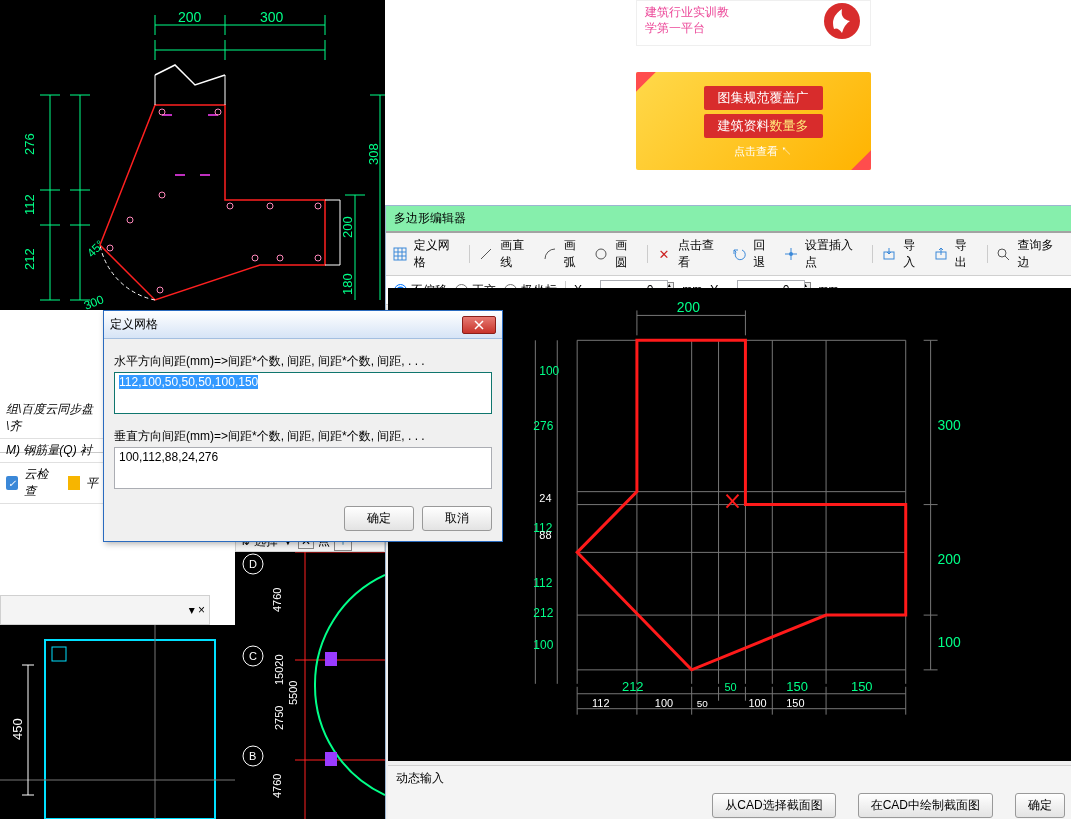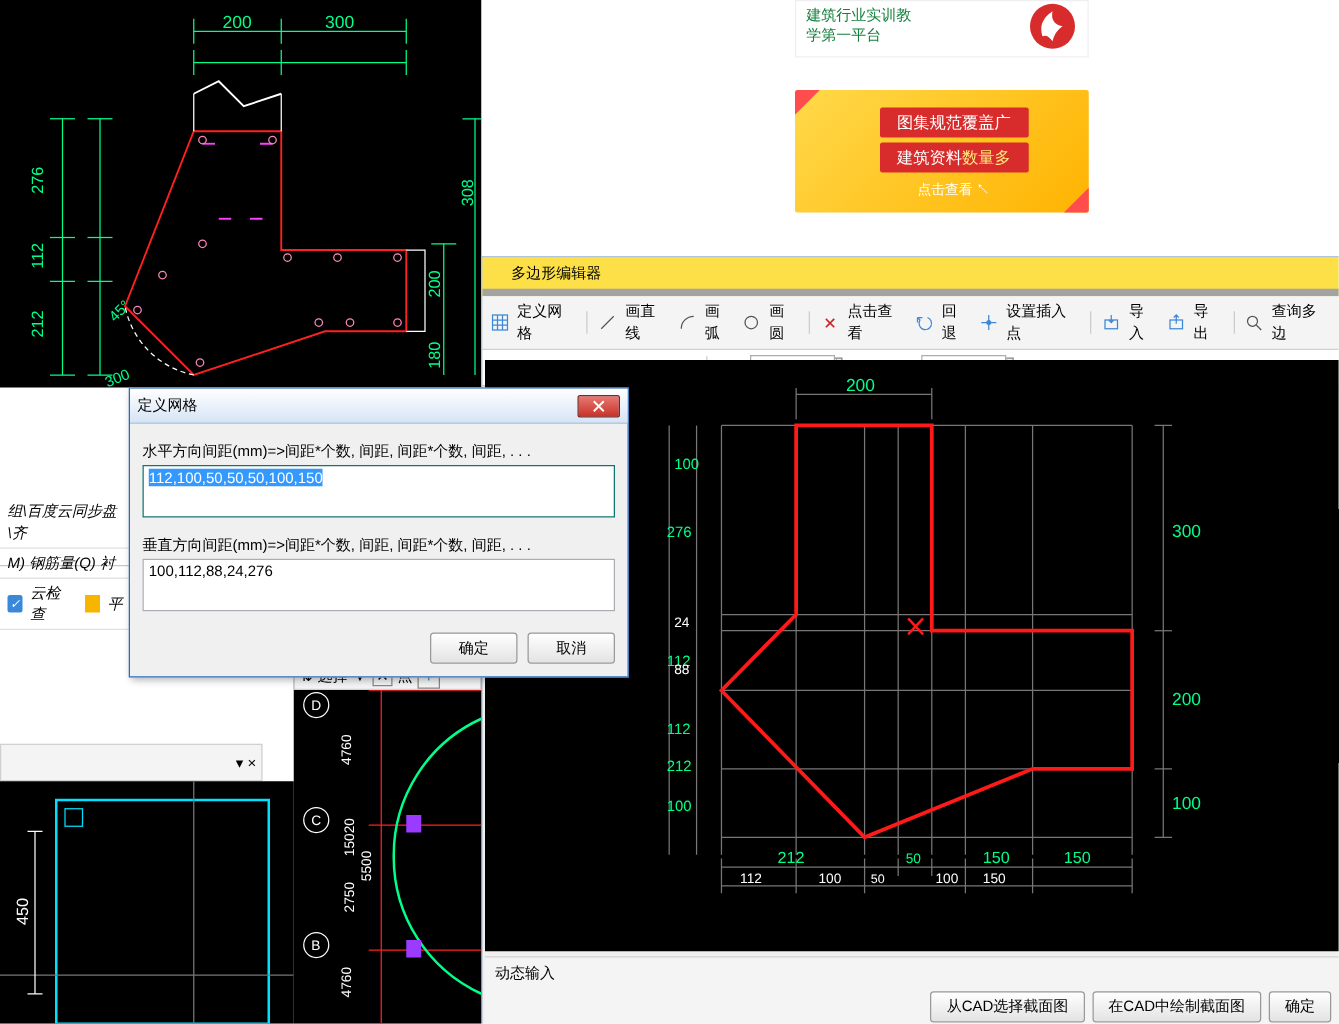--- a/index.html
+++ b/index.html
@@ -3,46 +3,46 @@
 <meta charset="utf-8">
 <style>
   * { box-sizing: border-box; margin: 0; padding: 0; }
   body { font-family: "Microsoft YaHei", SimSun, Tahoma, sans-serif; font-size: 12px; background: #fff; position: relative; width: 1071px; height: 819px; overflow: hidden; }
 
   
   .cad-left { position: absolute; left: 0; top: 0; width: 385px; height: 310px; background: #000; }
   .cad-left svg { width: 100%; height: 100%; }
 
   
-  .ad1 { position: absolute; left: 636px; top: 0; width: 235px; height: 46px; background: #fff; border: 1px solid #efefef; padding: 4px 8px; color: #15803d; font-size: 12px; }
+  .ad1 { position: absolute; left: 636px; top: 0; width: 235px; height: 46px; background: #fff; border: 1px solid #efefef; padding: 4px 8px; color: #ec4899; font-size: 12px; }
   .ad1-logo { position: absolute; right: 8px; top: 0; width: 40px; height: 40px; }
   .ad2 { position: absolute; left: 636px; top: 72px; width: 235px; height: 98px; background: linear-gradient(135deg, #ffd94a, #ffb300); border-radius: 2px; display: flex; flex-direction: column; align-items: center; justify-content: center; color: #fff; overflow: hidden; padding-left: 19px; }
   .ad2 .banner { background: #d82c2c; color: #fff; padding: 3px 14px; font-size: 13px; margin: 2px 0; border-radius: 2px; }
   .ad2 .sub { font-size: 11px; margin-top: 4px; color: #fff; }
   .ad2::before, .ad2::after { content: ""; position: absolute; width: 28px; height: 28px; background: #ff4d4d; transform: rotate(45deg); }
   .ad2::before { left: -14px; top: -14px; }
   .ad2::after { right: -14px; bottom: -14px; }
 
   
   .poly-editor { position: absolute; left: 385px; top: 205px; right: 0; bottom: 0; background: #f0f0f0; border: 1px solid #9db5d1; border-right: none; border-bottom: none; }
-  .poly-title { background: #fde047; border-bottom: 6px solid #a3a3a3; padding: 4px 23px; font-size: 12px; }
+  .poly-title { background: #86efac; border-bottom: 2px solid #a3a3a3; padding: 4px 8px; font-size: 12px; }
   .poly-toolbar { display: flex; align-items: center; gap: 6px; padding: 4px 6px; background: #f4f4f4; border-bottom: 1px solid #d0d0d0; font-size: 12px; flex-wrap: nowrap; overflow: hidden; }
   .poly-toolbar .ico { width: 16px; height: 16px; display: inline-flex; align-items: center; justify-content: center; font-size: 13px; }
   .poly-toolbar .sep { width: 1px; height: 18px; background: #ccc; margin: 0 2px; }
   .poly-row2 { display: flex; align-items: center; gap: 8px; padding: 4px 8px; background: #fff; border-bottom: 1px solid #d0d0d0; font-size: 12px; }
   .poly-row2 label { display: flex; align-items: center; gap: 4px; }
   .num-input { width: 68px; height: 20px; border: 1px solid #abadb3; text-align: right; padding-right: 14px; position: relative; font-size: 12px; background: #fff; }
   .spin { display: inline-flex; flex-direction: column; margin-left: -12px; }
   .spin div { width: 10px; height: 8px; border: 1px solid #888; background: #eee; font-size: 6px; line-height: 5px; text-align: center; cursor: pointer; }
 
   .poly-canvas { position: absolute; left: 2px; right: 0; top: 82px; bottom: 58px; background: #000; }
   .poly-canvas svg { width: 100%; height: 100%; }
 
   .dyn-input-bar { position: absolute; left: 2px; right: 0; bottom: 28px; height: 26px; background: #f4f4f4; border-top: 1px solid #d0d0d0; display: flex; align-items: center; padding: 0 8px; font-size: 12px; }
-  .bottom-buttons { position: absolute; left: 2px; right: 0; bottom: 0; height: 28px; background: #f4f4f4; display: flex; align-items: center; justify-content: flex-end; gap: 6px; padding: 0 6px; }
+  .bottom-buttons { position: absolute; left: 2px; right: 0; bottom: 0; height: 28px; background: #f4f4f4; display: flex; align-items: center; justify-content: flex-end; gap: 22px; padding: 0 6px; }
   .btn { background: linear-gradient(#fff, #e3e3e3); border: 1px solid #999; border-radius: 3px; padding: 3px 12px; font-size: 12px; cursor: pointer; }
 
   
   .dlg { position: absolute; left: 103px; top: 310px; width: 400px; border: 1px solid #2a6bbf; background: #f0f0f0; box-shadow: 2px 2px 6px rgba(0,0,0,0.3); z-index: 100; }
   .dlg-title { height: 28px; background: linear-gradient(#fff, #d6e4f6); border-bottom: 1px solid #a4bfe0; display: flex; align-items: center; padding: 0 6px; font-size: 12px; }
   .dlg-title .close { margin-left: auto; width: 34px; height: 18px; background: linear-gradient(#e67a73, #c8332a); border: 1px solid #8b1f19; border-radius: 2px; display: flex; align-items: center; justify-content: center; cursor: pointer; }
   .dlg-title .close svg { width: 10px; height: 10px; }
   .dlg-body { padding: 8px 10px; }
   .dlg-body .lbl { font-size: 12px; margin: 6px 0 2px; }
   .dlg-body textarea { width: 100%; height: 42px; border: 1px solid #abadb3; font-size: 12px; padding: 2px 4px; resize: none; font-family: inherit; background: #fff; }

